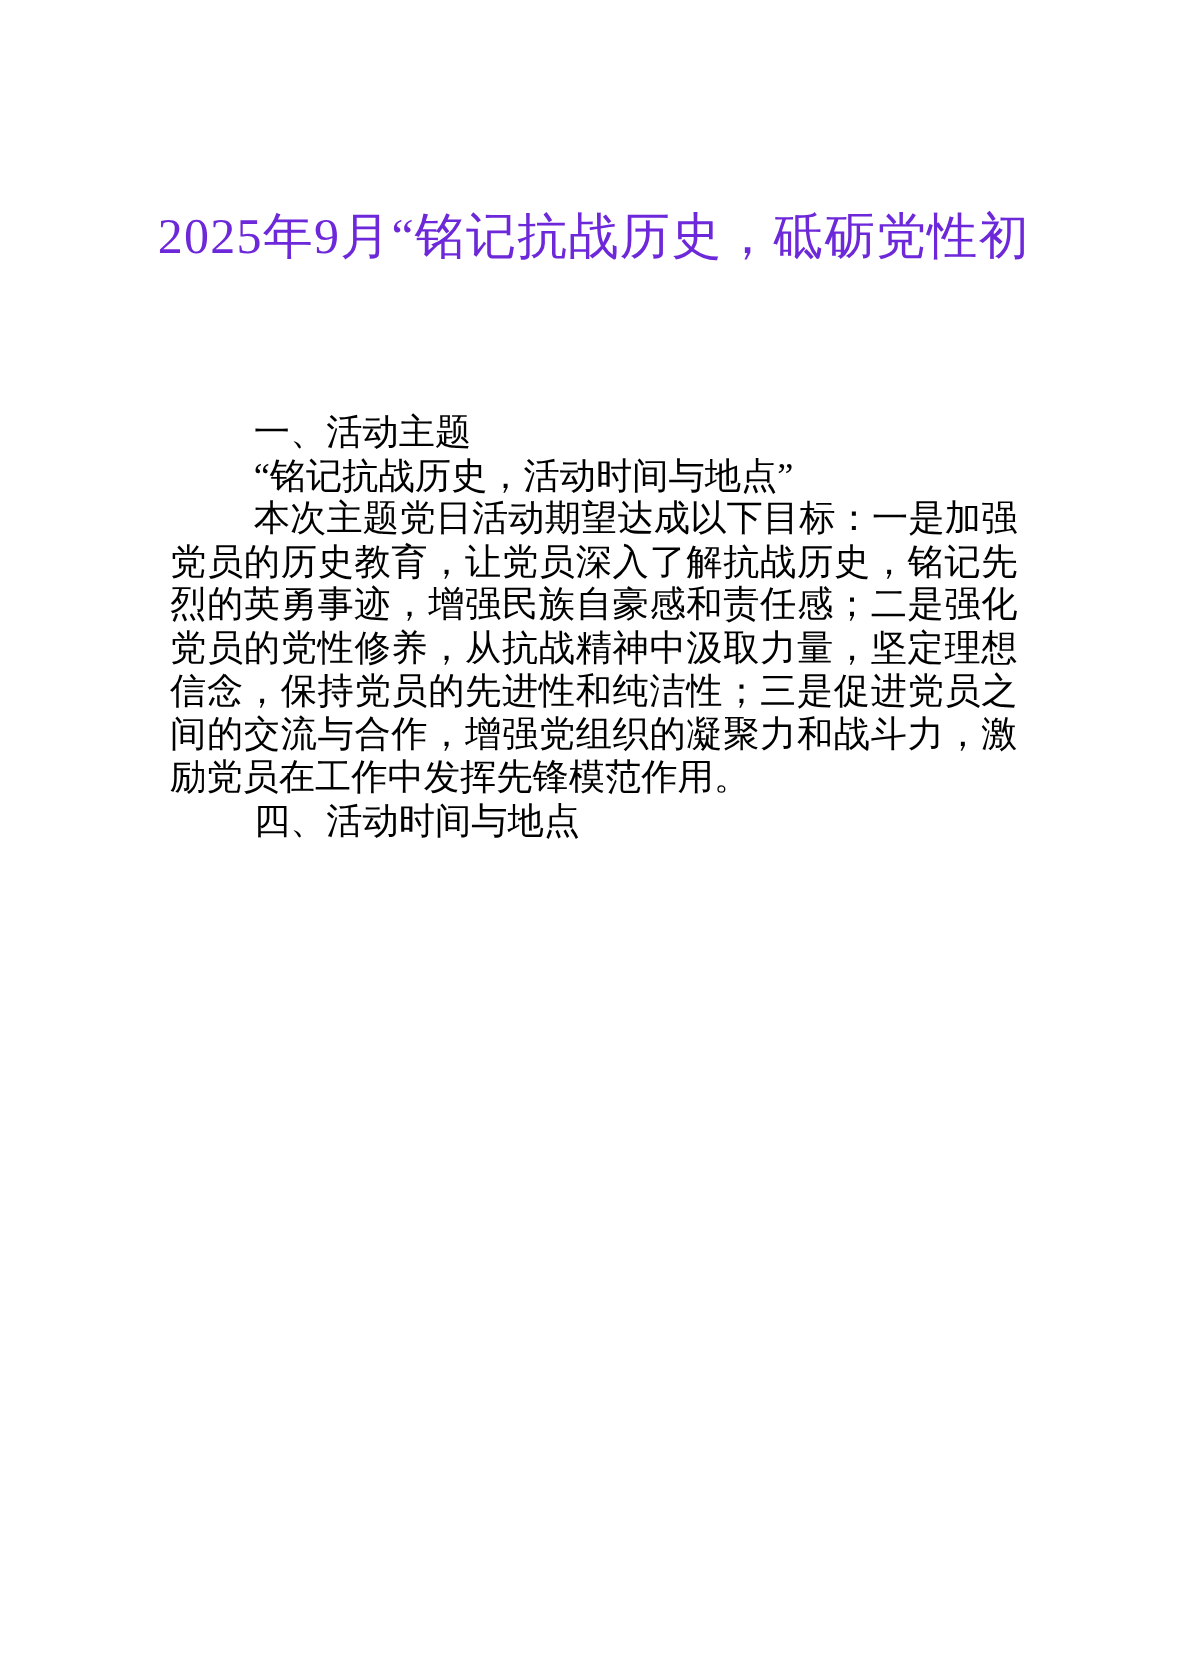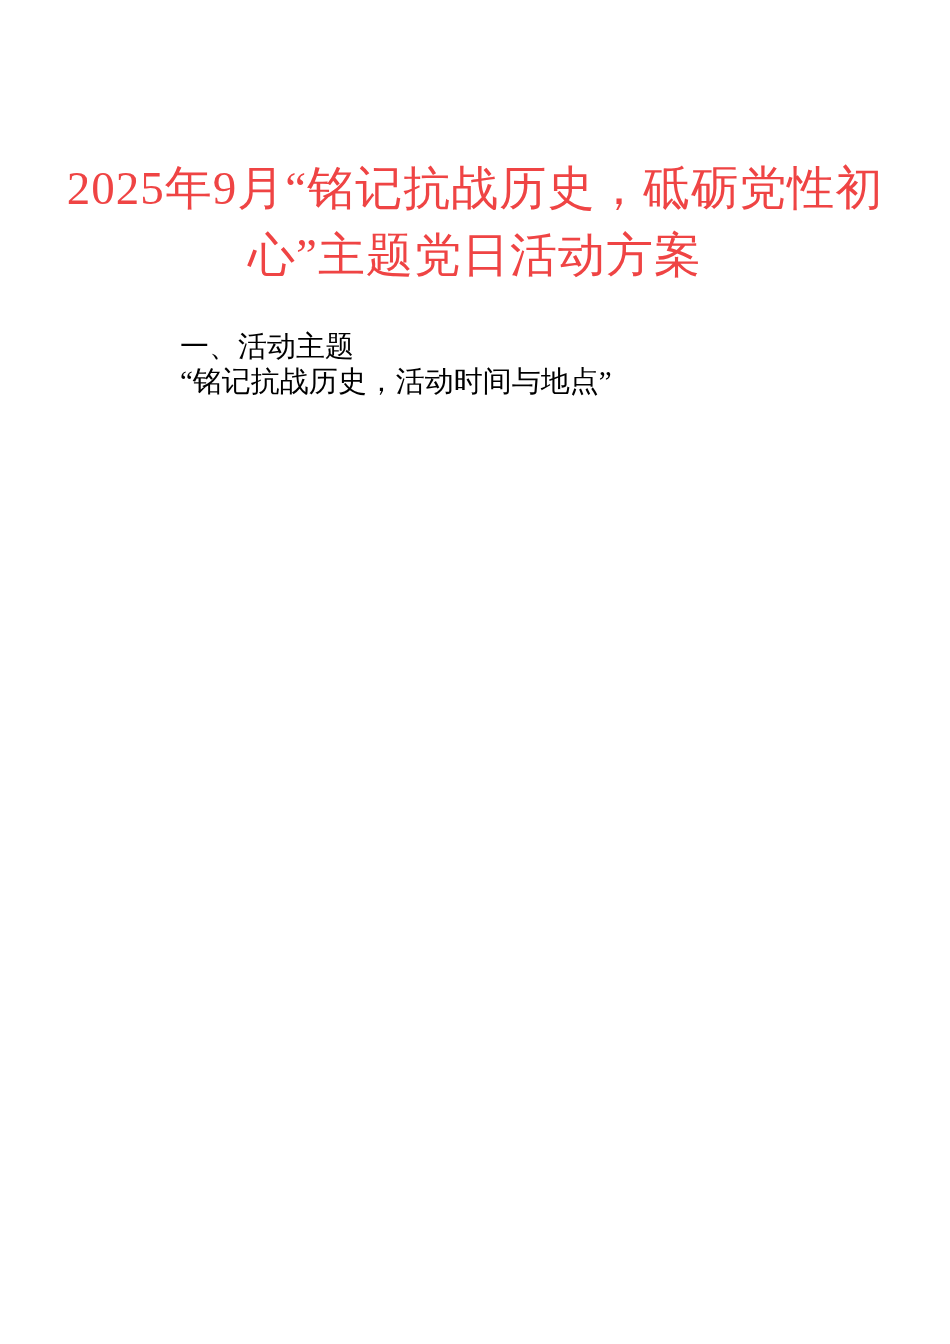--- a/index.html
+++ b/index.html
@@ -15,30 +15,30 @@
     color: #000000;
     font-family: "Liberation Serif", serif;
     overflow: hidden;
   }
   .doc-title {
     position: absolute;
     top: 155px;
     left: 0;
     width: 950px;
     text-align: center;
-    font-size: 47px;
+    font-size: 40px;
     line-height: 67px;
     font-weight: 400;
-    color: #ef4444;
+    color: #6d28d9;
     letter-spacing: 1px;
   }
   .doc-body {
     position: absolute;
     top: 329px;
-    left: 113px;
+    left: 136px;
     width: 678px;
     font-size: 29px;
     line-height: 34.5px;
     text-align: justify;
     color: #000000;
   }
   .doc-body p {
     margin: 0;
     padding: 0;
     text-indent: 67px;
@@ -46,30 +46,31 @@
     overflow-wrap: break-word;
   }
 </style>
 </head>
 <body>
 
 <div class="page">
 
   <div class="doc-title">
     <div>2025年9月“铭记抗战历史，砥砺党性初</div>
-    <div>心”主题党日活动方案</div>
   </div>
 
   <div class="doc-body">
 
     <p class="section-heading">一、活动主题</p>
 
     <p>“铭记抗战历史，活动时间与地点”</p>
 
 
 
 
 
+    <p>本次主题党日活动期望达成以下目标：一是加强党员的历史教育，让党员深入了解抗战历史，铭记先烈的英勇事迹，增强民族自豪感和责任感；二是强化党员的党性修养，从抗战精神中汲取力量，坚定理想信念，保持党员的先进性和纯洁性；三是促进党员之间的交流与合作，增强党组织的凝聚力和战斗力，激励党员在工作中发挥先锋模范作用。</p>
 
+    <p class="section-heading">四、活动时间与地点</p>
 
   </div>
 
 </div>
 
 </body></html>

